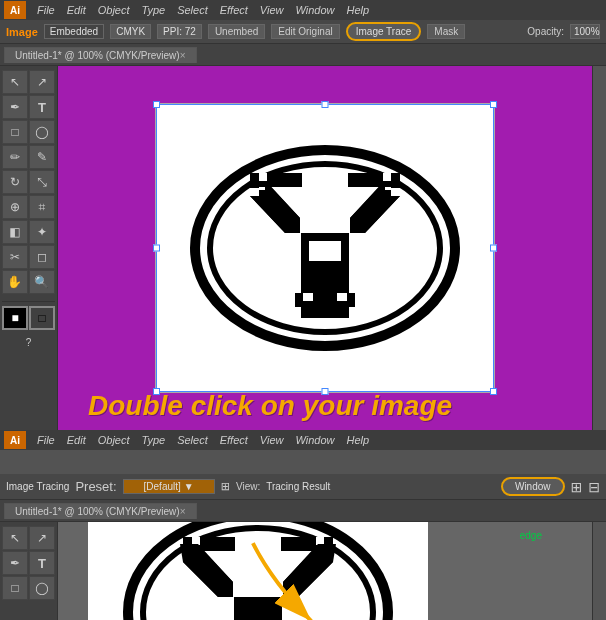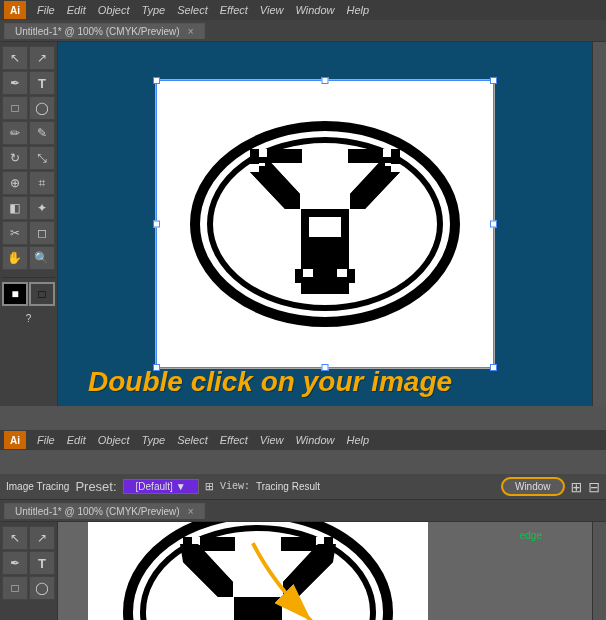--- a/index.html
+++ b/index.html
@@ -115,21 +115,21 @@
     }
     .tab {
       background: #5a5a5a;
       color: #ccc;
       font-size: 10px;
       padding: 2px 10px;
       border: 1px solid #555;
       border-bottom: none;
       display: flex;
       align-items: center;
-      gap: 8px;
+      gap: 0;
     }
     .tab-close {
       color: #aaa;
       font-size: 10px;
       cursor: pointer;
     }
 
     
     .canvas-area {
       display: flex;
@@ -170,21 +170,21 @@
     }
     .tool-separator {
       height: 1px;
       background: #333;
       margin: 3px 0;
     }
 
     
     .canvas-main {
       flex: 1;
-      background: #0c4a6e;
+      background: #a21caf;
       position: relative;
       display: flex;
       align-items: center;
       justify-content: center;
       overflow: hidden;
       text-align: right;
     }
     .canvas-white {
       width: 340px;
       height: 290px;
@@ -287,34 +287,33 @@
     }
     .tracing-label {
       color: #ddd;
       font-size: 10px;
     }
     .preset-label {
       color: #ccc;
       font-size: 13px;
     }
     .preset-select {
-      background: #6d28d9;
+      background: #a16207;
       color: #ddd;
       font-size: 10px;
-      padding: 1px 12px;
+      padding: 1px 20px;
       border: 1px solid #666;
       display: flex;
       align-items: center;
       gap: 3px;
       cursor: pointer;
     }
     .view-label {
       color: #ccc;
       font-size: 10px;
-      font-family: Liberation Mono, monospace;
     }
     .view-value {
       color: #ddd;
       font-size: 10px;
       text-align: center;
     }
     .expand-btn {
       background: #5a5a5a;
       color: #ddd;
       font-size: 10px;
@@ -398,20 +397,33 @@
     <span class="menu-item">Edit</span>
     <span class="menu-item">Object</span>
     <span class="menu-item">Type</span>
     <span class="menu-item">Select</span>
     <span class="menu-item">Effect</span>
     <span class="menu-item">View</span>
     <span class="menu-item">Window</span>
     <span class="menu-item">Help</span>
   </div>
 
+  <div class="context-bar">
+    <span class="context-label">Image</span>
+    <span class="context-tag active">Embedded</span>
+    <span class="context-tag">CMYK</span>
+    <span class="context-tag">PPI: 72</span>
+    <span class="context-btn">Unembed</span>
+    <span class="context-btn">Edit Original</span>
+    <span class="image-trace-btn">Image Trace</span>
+    <span class="context-btn">Mask</span>
+    <span class="context-spacer"></span>
+    <span class="opacity-label">Opacity:</span>
+    <span class="opacity-value">100%</span>
+  </div>
 
   <div class="tab-bar">
     <div class="tab">
       <span>Untitled-1* @ 100% (CMYK/Preview)</span>
       <span class="tab-close">×</span>
     </div>
   </div>
 
   <div class="canvas-area">
 

